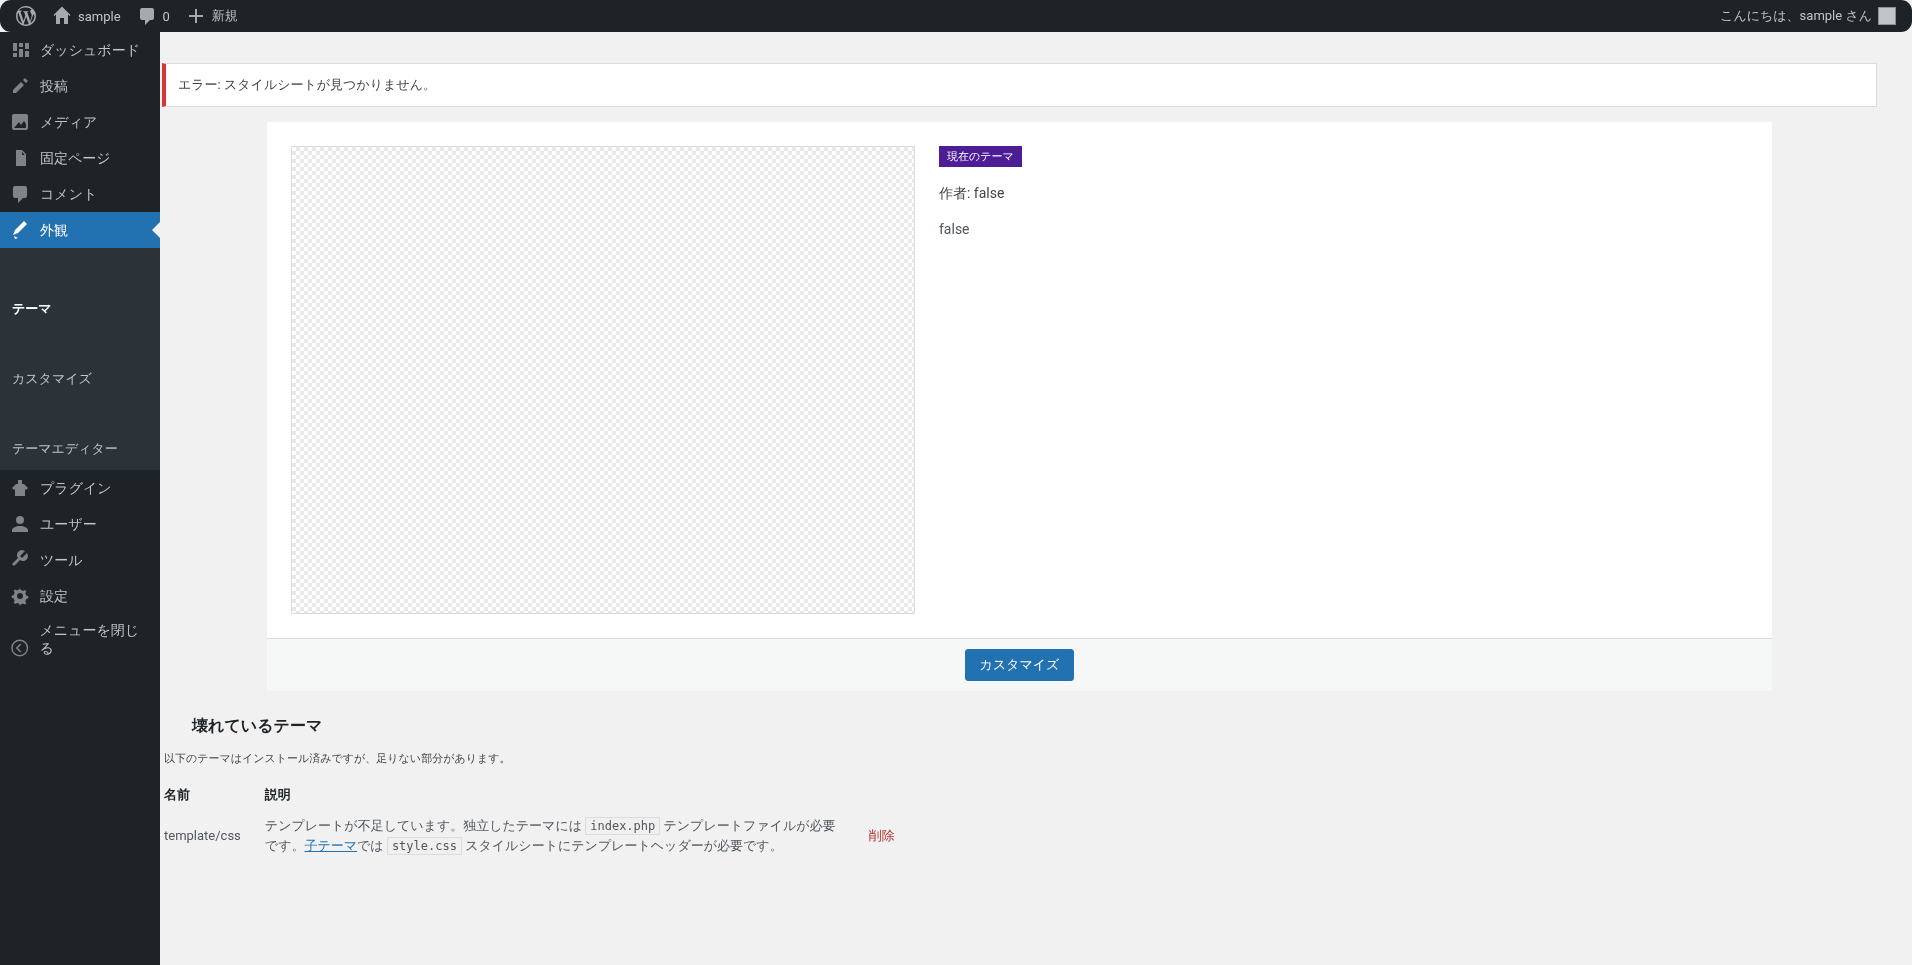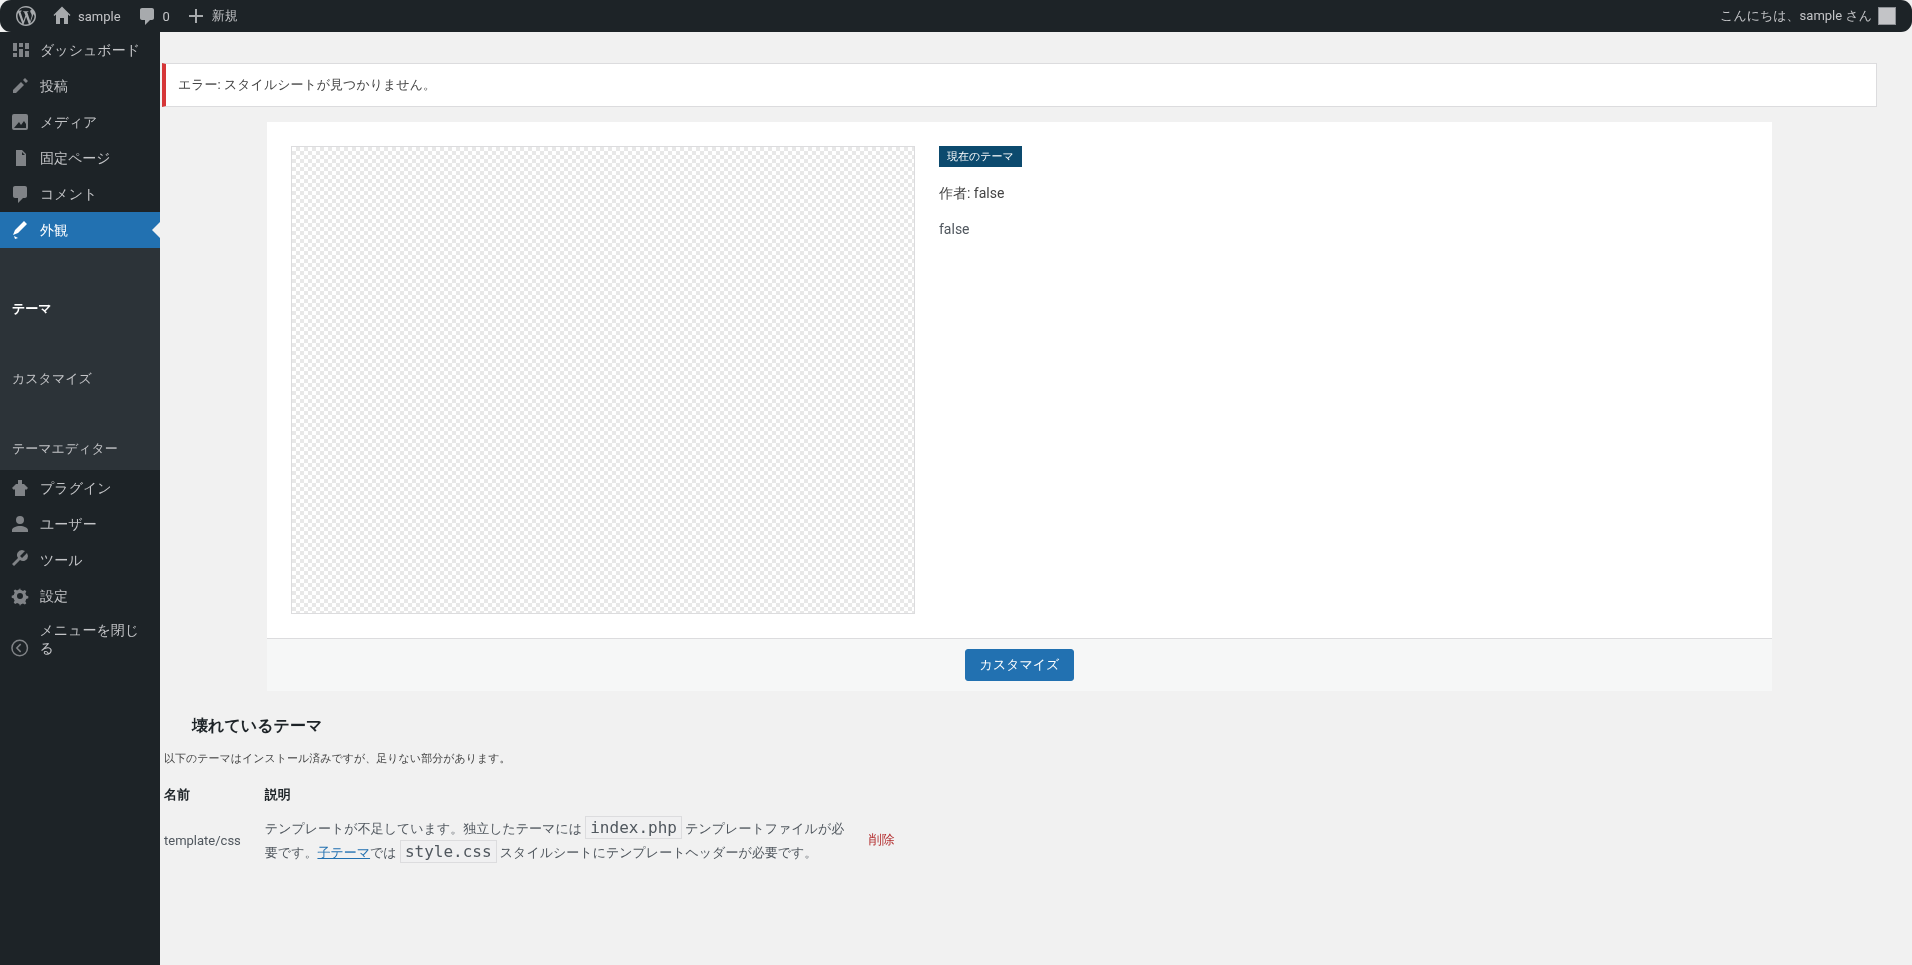--- a/index.html
+++ b/index.html
@@ -18,35 +18,35 @@
 .submenu { background: #2c3338; padding: 6px 0; }
 .submenu-item { padding: 6px 12px; font-size: 13px; color: #c3c4c7; cursor: pointer; margin-top: 40px; }
 .submenu-item.current { color: #fff; font-weight: 600; }
 #wpcontent { margin-left: 160px; padding-top: 32px; }
 #wpbody { padding: 10px 20px 40px 2px; }
 .error-notice { margin: 21px 15px 2px 0; padding: 12px; background: #fff; border: 1px solid #dcdcde; border-left: 4px solid #d63638; font-size: 13px; }
 .theme-panel { margin: 15px 15px 15px 0; background: #fff; display: flex; flex-direction: column; padding: 0; }
 .theme-row { display: flex; padding: 24px; gap: 24px; }
 .screenshot { width: 624px; height: 468px; border: 1px solid #dcdcde; background-image: linear-gradient(45deg,#e8e8e8 25%,transparent 25%,transparent 75%,#e8e8e8 75%),linear-gradient(45deg,#e8e8e8 25%,transparent 25%,transparent 75%,#e8e8e8 75%); background-size: 8px 8px; background-position: 0 0,4px 4px; background-color: #fff; }
 .theme-info { flex: 1; }
-.current-label { display: inline-block; background: #0c4a6e; color: #fff; font-size: 11px; padding: 3px 8px; margin-bottom: 6px; }
+.current-label { display: inline-block; background: #4c1d95; color: #fff; font-size: 11px; padding: 3px 8px; margin-bottom: 6px; }
 .theme-name { font-size: 32px; font-weight: 400; display: inline; margin-right: 8px; color: #1d2327; }
 .theme-version { font-size: 13px; color: #646970; }
 .theme-author { margin: 12px 0 18px 0; font-size: 14px; color: #444; }
 .theme-desc { font-size: 14px; color: #50575e; }
 .theme-actions { background: #f6f7f7; border-top: 1px solid #dcdcde; padding: 10px 24px; text-align: center; }
 .button-primary { display: inline-block; background: #2271b1; border: 1px solid #2271b1; color: #fff; font-size: 13px; padding: 6px 14px; border-radius: 3px; cursor: pointer; text-decoration: none; }
 .broken-section { margin: 25px 15px 0 2px; }
 .broken-section h3 { font-size: 16px; font-weight: 600; color: #1d2327; margin-bottom: 14px; margin-left: 28px; }
 .broken-section p { font-size: 11px; margin-bottom: 14px; }
 table.broken { border-collapse: collapse; font-size: 13px; }
 table.broken th { text-align: left; font-weight: 600; padding: 6px 24px 6px 0; color: #1d2327; font-size: 13px; }
 table.broken td { padding: 6px 24px 6px 0; vertical-align: middle; color: #50575e; }
 table.broken td .desc-inner { max-width: 580px; line-height: 1.5; }
-code { background: #f0f0f1; border: 1px solid #dcdcde; padding: 1px 4px; font-size: 16px; font-family: Menlo, Consolas, monospace; }
+code { background: #f0f0f1; border: 1px solid #dcdcde; padding: 1px 4px; font-size: 12px; font-family: Menlo, Consolas, monospace; }
 .child-link { color: #2271b1; text-decoration: underline; cursor: pointer; }
 .delete-link { color: #b32d2e; text-decoration: none; cursor: pointer; font-size: 13px; }
 ::-webkit-scrollbar { width: 12px; background: #f1f1f1; }
 ::-webkit-scrollbar-thumb { background: #c3c4c7; }
 html { overflow-y: scroll; }
 </style>
 </head>
 <body>
 
 <div id="toolbar">

